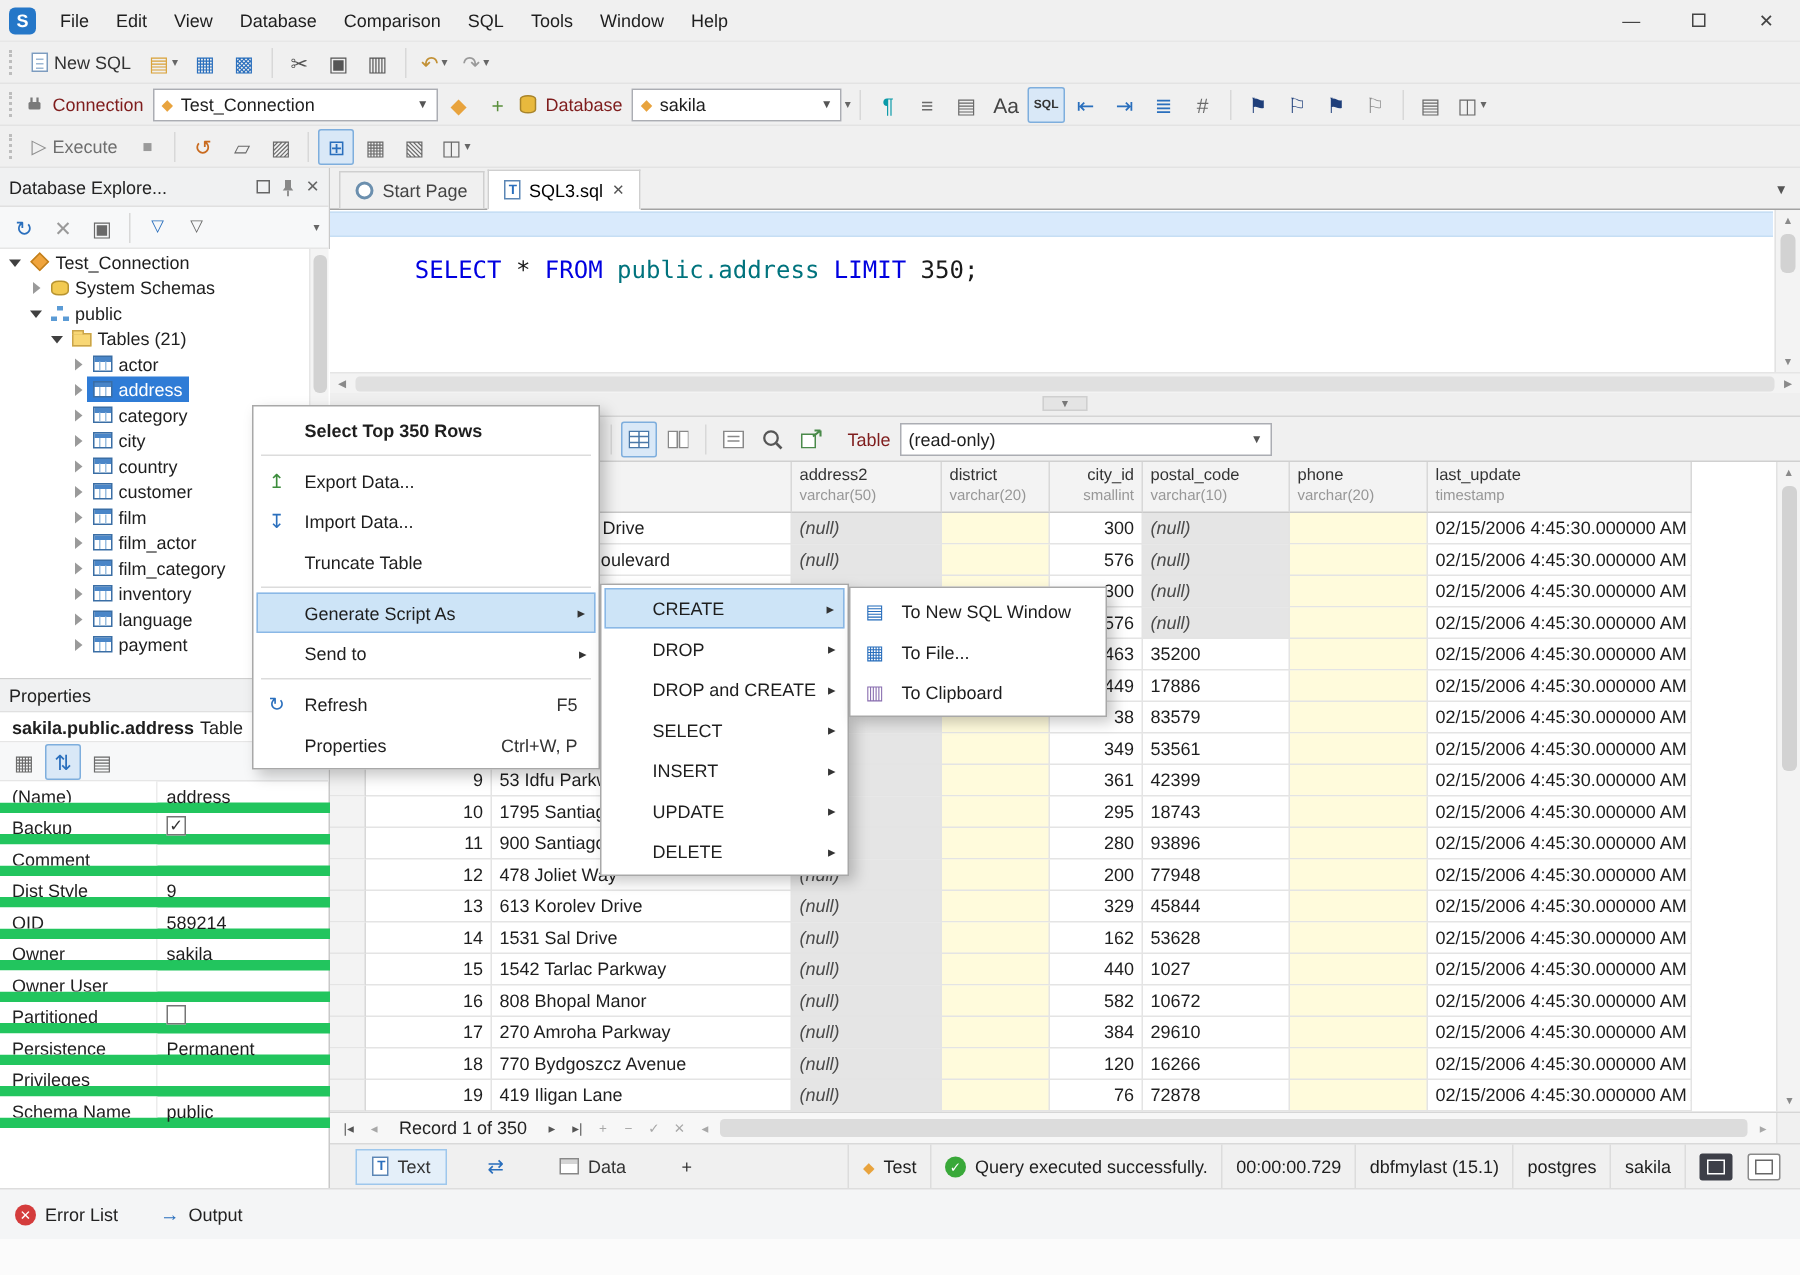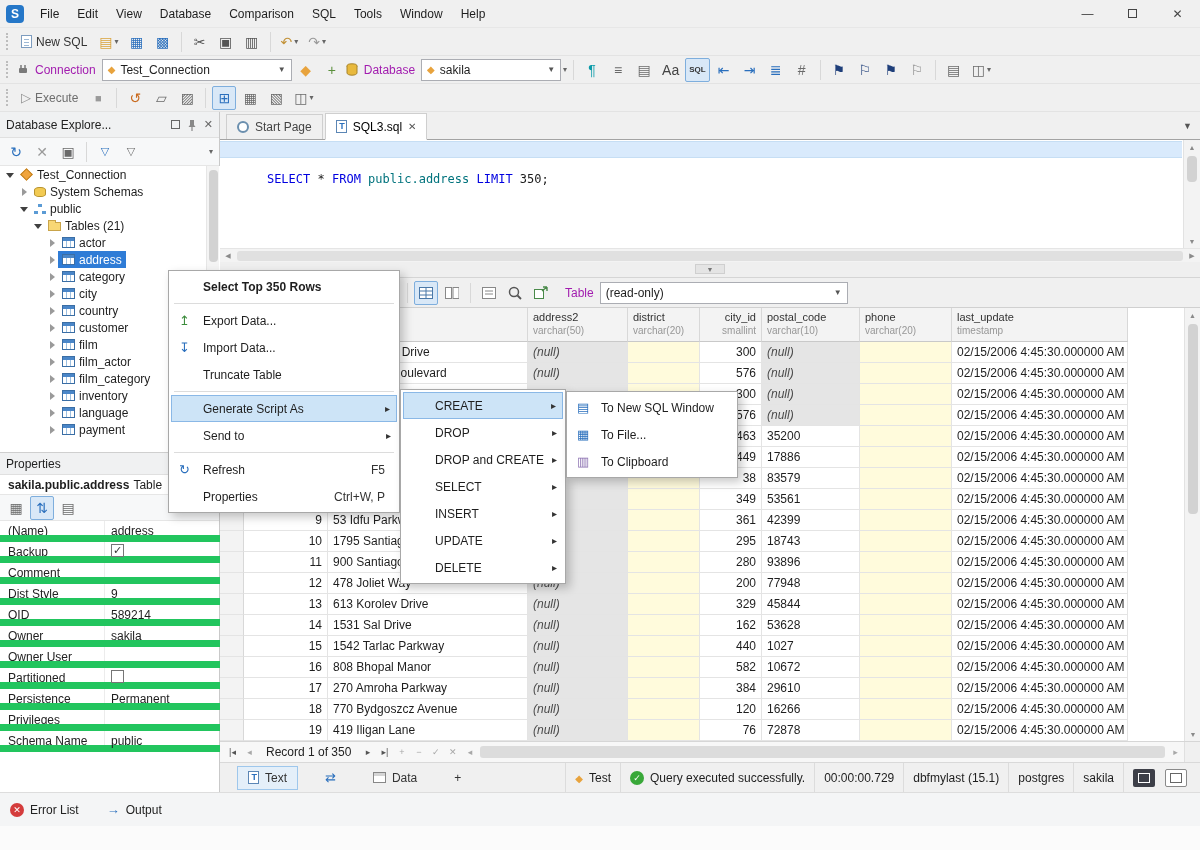--- a/index.html
+++ b/index.html
@@ -17,21 +17,21 @@
 
 .tbar{left:0;width:1200px;height:28px;background:#f0f0f0;border-bottom:1px solid #e3e3e3;display:flex;align-items:center;padding-left:4px;gap:2px}
 #tb1{top:28px}#tb2{top:56px}#tb3{top:84px}
 .grip{width:4px;height:17px;border-left:2px dotted #bdbdbd;margin:0 5px 0 2px}
 .tbtn{height:24px;min-width:24px;padding:0 3px;display:flex;align-items:center;justify-content:center;border:1px solid transparent;border-radius:2px;gap:2px}
 .tbtn.pressed{background:#d9e8f7;border-color:#7eaedd}
 .tglyph{font-size:14px;line-height:1}
 .tiny .tglyph{font-size:8px;font-weight:bold;letter-spacing:0}
 .tdd{font-size:8px;color:#666}
 .tsep{width:1px;height:20px;background:#d8d8d8;margin:0 4px}
-.tlabeltext{margin:0 4px;color:#a21caf}
+.tlabeltext{margin:0 4px;color:#7f1d1d}
 .combo{height:22px;background:#fff;border:1px solid #abadb3;display:flex;align-items:center;padding:0 5px;gap:5px}
 .carrow{margin-left:auto;font-size:8px;color:#555}
 .diamond{color:#e8a33d;font-size:10px}
 .btnlabel{margin:0 2px;color:#333}
 .doc{width:11px;height:13px;background:#fff;border:1px solid #7d9cbf;position:relative}
 .doc::after{content:"";position:absolute;left:2px;top:3px;right:2px;height:1px;background:#9db8d4;box-shadow:0 3px 0 #9db8d4,0 6px 0 #9db8d4}
 .playglyph{color:#8f8f8f;font-size:13px}
 .stopglyph{color:#9a9a9a;font-size:11px}
 
 #explorer{left:0;top:112px;width:220px;height:340px;background:#fff;border-right:1px solid #c9c9c9}
@@ -73,21 +73,21 @@
 
 #main{left:220px;top:112px;width:980px;height:680px;background:#fff}
 #tabstrip{left:0;top:0;width:980px;height:28px;background:#f0f0f0;border-bottom:1px solid #a3a3a3;display:flex;align-items:flex-end;padding-left:6px}
 .tab{height:25px;display:flex;align-items:center;gap:6px;padding:0 10px;margin-right:2px;background:#f0f0f0;border:1px solid #cfcfcf;border-bottom:none;color:#444}
 .tab.on{background:#fff;height:27px;color:#000;border-bottom:1px solid #fff;margin-bottom:-1px}
 .tabclose{font-size:10px;color:#555}
 .start-icon{width:12px;height:12px;border-radius:50%;border:2px solid #6b8fae;background:#fff}
 .tablist{margin-left:auto;margin-right:8px;align-self:center;color:#555;font-size:9px}
 #editor{left:0;top:28px;width:980px;height:108px;background:#fff}
 #curline{position:absolute;left:0;top:1px;width:962px;height:17px;background:#d9eafc;border-top:1px solid #c6def4;border-bottom:1px solid #c6def4}
-#edtext{position:absolute;left:18px;top:2px;font-family:"DejaVu Sans Mono",monospace;font-size:12px;line-height:15px;white-space:pre}
+#edtext{position:absolute;left:18px;top:2px;font-family:"DejaVu Sans Mono",monospace;font-size:16px;line-height:15px;white-space:pre}
 .kw{color:#0000e0}.ident{color:#00737d}.num{color:#1a1a1a}.op{color:#1a1a1a}
 .vsb{background:#f3f3f3;border-left:1px solid #e2e2e2}
 .sbarrow{width:100%;height:14px;display:flex;align-items:center;justify-content:center;color:#8a8a8a;font-size:7px}
 #ed-hscroll{left:0;top:136px;width:980px;height:14px;background:#f3f3f3;border-top:1px solid #e5e5e5;display:flex;align-items:center}
 .harrow{width:16px;text-align:center;color:#8a8a8a;font-size:7px}
 .hthumb{flex:1;height:10px;margin:0 1px;background:#e0e0e0;border-radius:3px}
 #splitbar{left:0;top:150px;width:980px;height:16px;background:#efefef;border-bottom:1px solid #d5d5d5}
 .schip{width:30px;height:10px;margin:2px auto;background:#e4e4e4;border:1px solid #cfcfcf;display:flex;align-items:center;justify-content:center;font-size:7px;color:#777}
 
 #gtoolbar{left:0;top:166px;width:980px;height:30px;background:#f0f0f0;border-bottom:1px solid #d0d0d0;display:flex;align-items:center;padding-left:2px;gap:2px}

